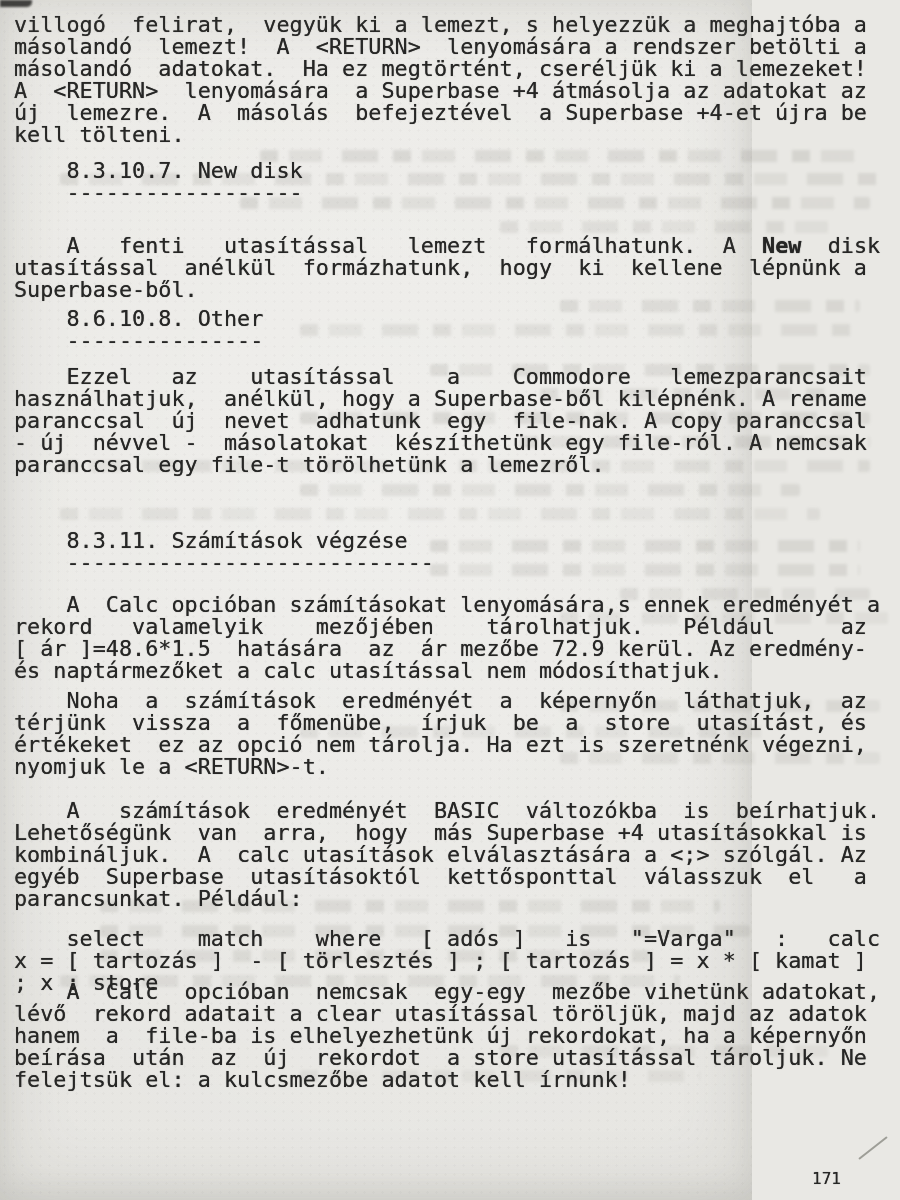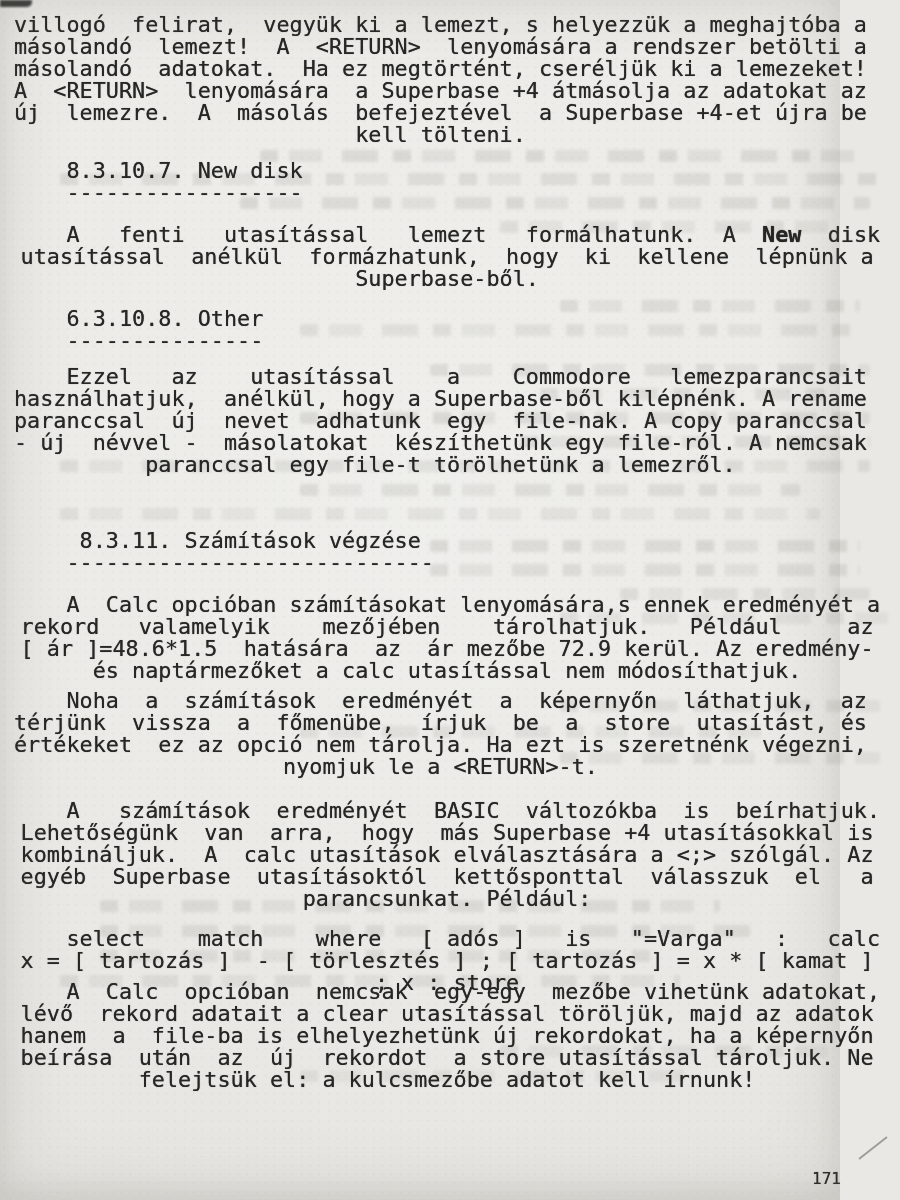--- a/index.html
+++ b/index.html
@@ -3,27 +3,26 @@
 <meta charset="utf-8">
 <style>
   html, body { margin: 0; padding: 0; }
   body {
     width: 900px; height: 1200px;
     background: #e9e8e4;
     overflow: hidden;
   }
   .page {
     position: relative;
-    width: 840px; height: 1200px;
+    width: 752px; height: 1200px;
     background:
       radial-gradient(130% 110% at 50% 42%, rgba(255,255,255,0.30), rgba(255,255,255,0) 70%),
       linear-gradient(180deg, #eae9e5 0%, #e8e7e3 55%, #e5e4e0 100%);
     font-family: "DejaVu Sans Mono", "Liberation Mono", monospace;
     color: #262625;
-    text-align: center;
   }
   .page::before { 
     content: ""; position: absolute; inset: 0;
     box-shadow: inset 0 0 70px rgba(110,108,100,0.20), inset 0 -10px 25px rgba(110,108,100,0.10);
     pointer-events: none; z-index: 5;
   }
   .page::after { 
     content: ""; position: absolute; inset: 0;
     background-image: radial-gradient(rgba(60,58,50,0.05) 1px, transparent 1.4px);
     background-size: 9px 9px; opacity: .55;
@@ -107,28 +106,28 @@
     <div class="tline">A  &lt;RETURN&gt;  lenyomására  a Superbase +4 átmásolja az adatokat az</div>
     <div class="tline">új  lemezre.  A  másolás  befejeztével  a Superbase +4-et újra be</div>
     <div class="tline">kell tölteni.</div>
   </div>
 
   <div class="block" style="top:160px">
     <div class="tline">    8.3.10.7. New disk</div>
     <div class="tline underline-line">    ------------------</div>
   </div>
 
-  <div class="block" style="top:224px">
+  <div class="block" style="top:235px">
     <div class="tline"><span>    A   fenti   utasítással   lemezt   formálhatunk.  A  </span><span class="b">New</span><span>  disk</span></div>
     <div class="tline">utasítással  anélkül  formázhatunk,  hogy  ki  kellene  lépnünk a</div>
     <div class="tline">Superbase-ből.</div>
   </div>
 
   <div class="block" style="top:308px">
-    <div class="tline">    6.3.10.8. Other</div>
+    <div class="tline">    8.6.10.8. Other</div>
     <div class="tline underline-line">    ---------------</div>
   </div>
 
   <div class="block" style="top:366px">
     <div class="tline">    Ezzel   az    utasítással    a    Commodore   lemezparancsait</div>
     <div class="tline">használhatjuk,  anélkül, hogy a Superbase-ből kilépnénk. A rename</div>
     <div class="tline">paranccsal  új  nevet  adhatunk  egy  file-nak. A copy paranccsal</div>
     <div class="tline">- új  névvel -  másolatokat  készíthetünk egy file-ról. A nemcsak</div>
     <div class="tline">paranccsal egy file-t törölhetünk a lemezről.</div>
   </div>

